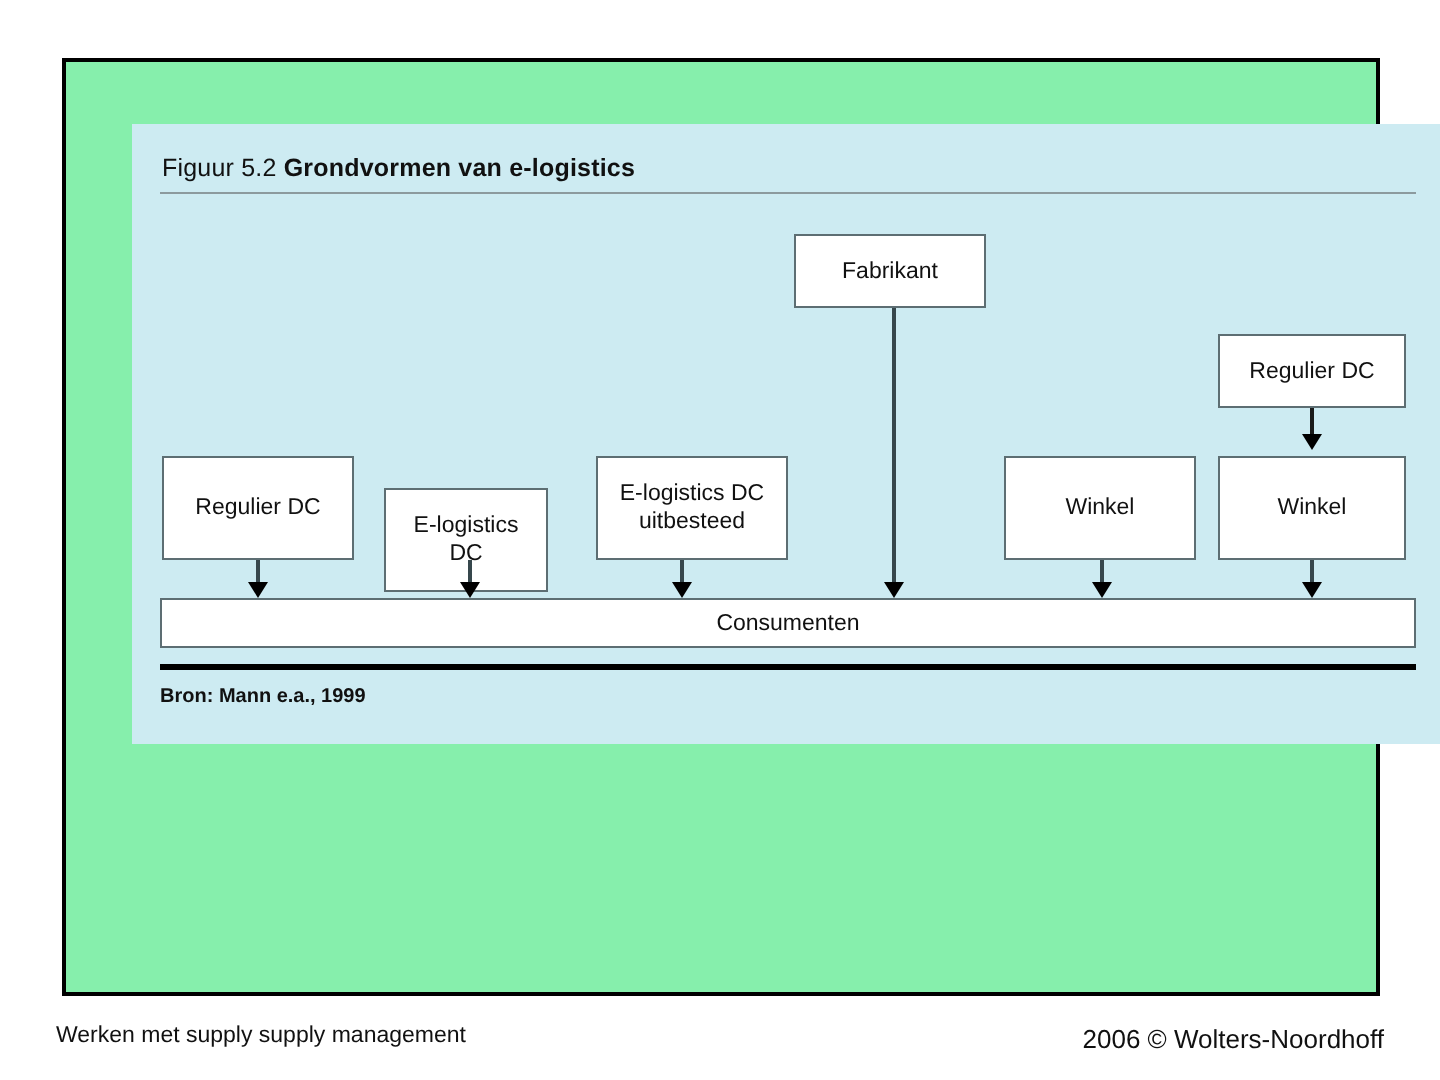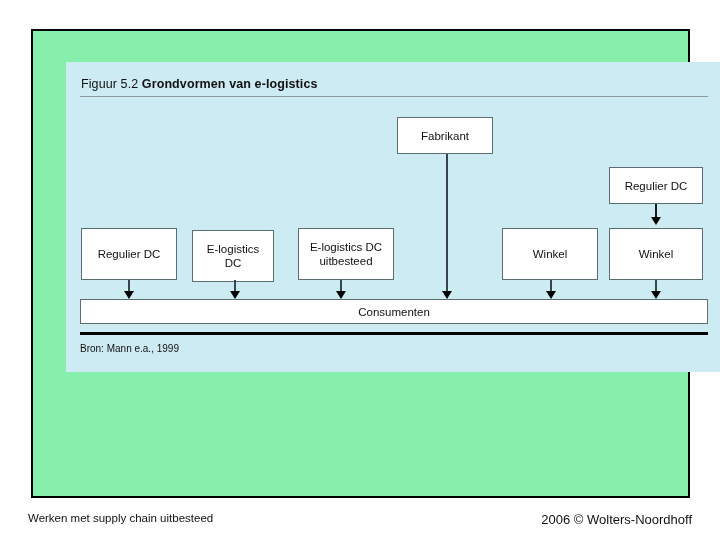--- a/index.html
+++ b/index.html
@@ -70,21 +70,21 @@
     height: 3px;
     background: #000000;
   }
 
   
   #source-note {
     position: absolute;
     left: 14px;
     top: 281px;
     font-size: 10px;
-    font-weight: normal;
+    font-weight: bold;
     color: #111111;
     white-space: nowrap;
   }
 
   
   .node-box {
     position: absolute;
     background: #ffffff;
     border: 1px solid #5d6e73;
     box-sizing: border-box;
@@ -170,21 +170,21 @@
     </div>
 
     <div class="node-box" style="left:543px; top:105px; width:94px; height:37px;">
       <span>Regulier DC</span>
     </div>
 
     <div class="node-box" style="left:15px; top:166px; width:96px; height:52px;">
       <span>Regulier DC</span>
     </div>
 
-    <div class="node-box" style="left:126px; top:168px; width:82px; height:52px; white-space:pre-line;">
+    <div class="node-box" style="left:126px; top:182px; width:82px; height:52px; white-space:pre-line;">
       <span>E-logistics
 DC</span>
     </div>
 
     <div class="node-box" style="left:232px; top:166px; width:96px; height:52px; white-space:pre-line;">
       <span>E-logistics DC
 uitbesteed</span>
     </div>
 
     <div class="node-box" style="left:436px; top:166px; width:96px; height:52px;">
@@ -221,14 +221,14 @@
     </div>
 
     <div id="bottom-rule"></div>
 
     <div id="source-note">Bron: Mann e.a., 1999</div>
 
   </div>
 
 </div>
 
-<div id="footer-left">Werken met supply chain uitbesteed</div>
+<div id="footer-left">Werken met supply supply management</div>
 <div id="footer-right">2006 © Wolters-Noordhoff</div>
 
 </body></html>

